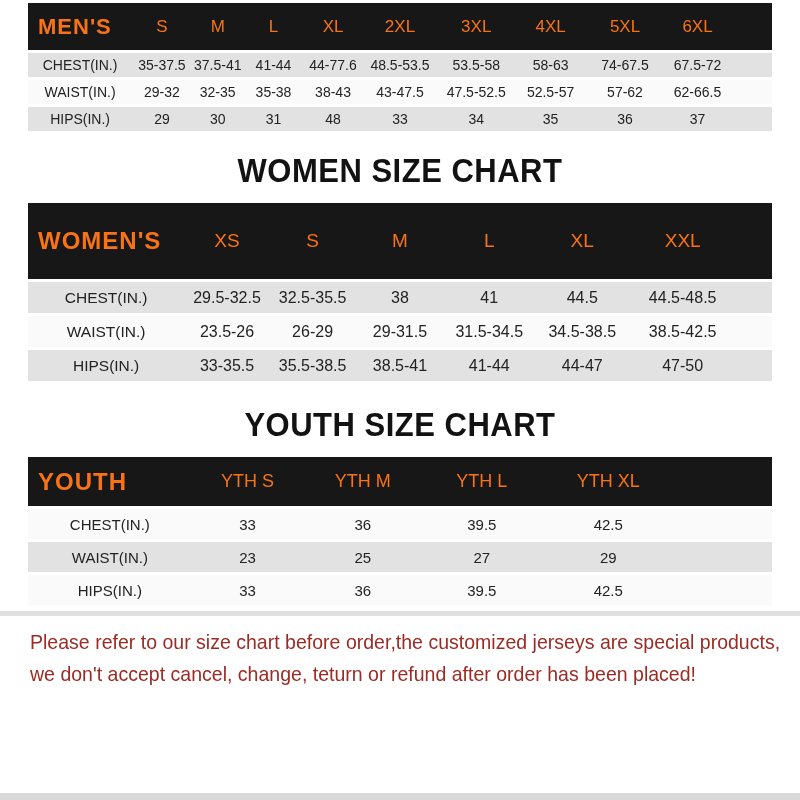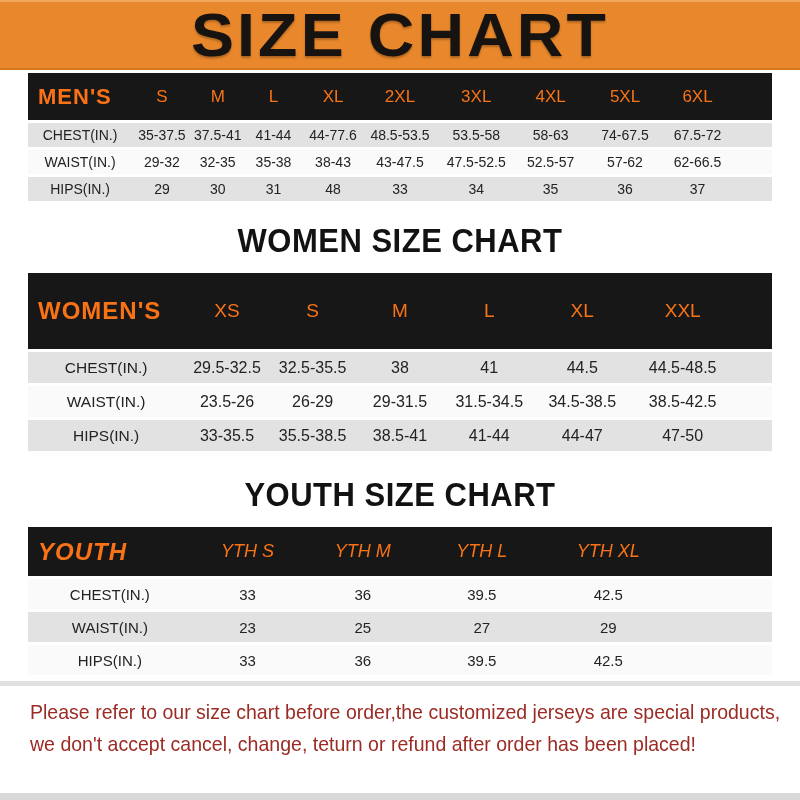--- a/index.html
+++ b/index.html
@@ -31,38 +31,35 @@
 
   .men-table th{height:31px;font-size:17px;}
   .men-table th.bar-label{font-size:22px;}
   .men-table td{height:24px;font-size:14px;}
 
   .women-table th{height:60px;font-size:19px;}
   .women-table th.bar-label{font-size:24px;}
   .women-table td{height:31px;font-size:16px;}
   .women-table td.row-label{font-size:15.5px;}
 
-  .youth-table th{height:33px;font-size:18px;font-style:italic;}
+  .youth-table th{height:33px;font-size:18px;}
   .youth-table th.bar-label{font-size:24px;letter-spacing:2px;}
   .youth-table td{height:30px;font-size:15px;}
 
   
   .divider-strip{width:100%;height:5px;background:#E0E0E0;margin-top:3px;}
   .note{margin:10px 0 0 30px;color:#9B2B24;font-size:21px;line-height:32px;
         transform:scaleX(0.93);transform-origin:left top;white-space:nowrap;}
   .bottom-strip{position:absolute;left:0;bottom:0;width:100%;height:7px;background:#D9D9D9;}
 </style>
 </head>
 <body>
 
 <div class="page">
 
-  <div class="banner">
-    <span class="banner-title">SIZE CHART</span>
-  </div>
 
 
   <table class="size-table men-table">
     <colgroup>
       <col style="width:14%">
         <col style="width:8%">
         <col style="width:7%">
         <col style="width:8%">
       <col style="width:8%">
         <col style="width:10%">

